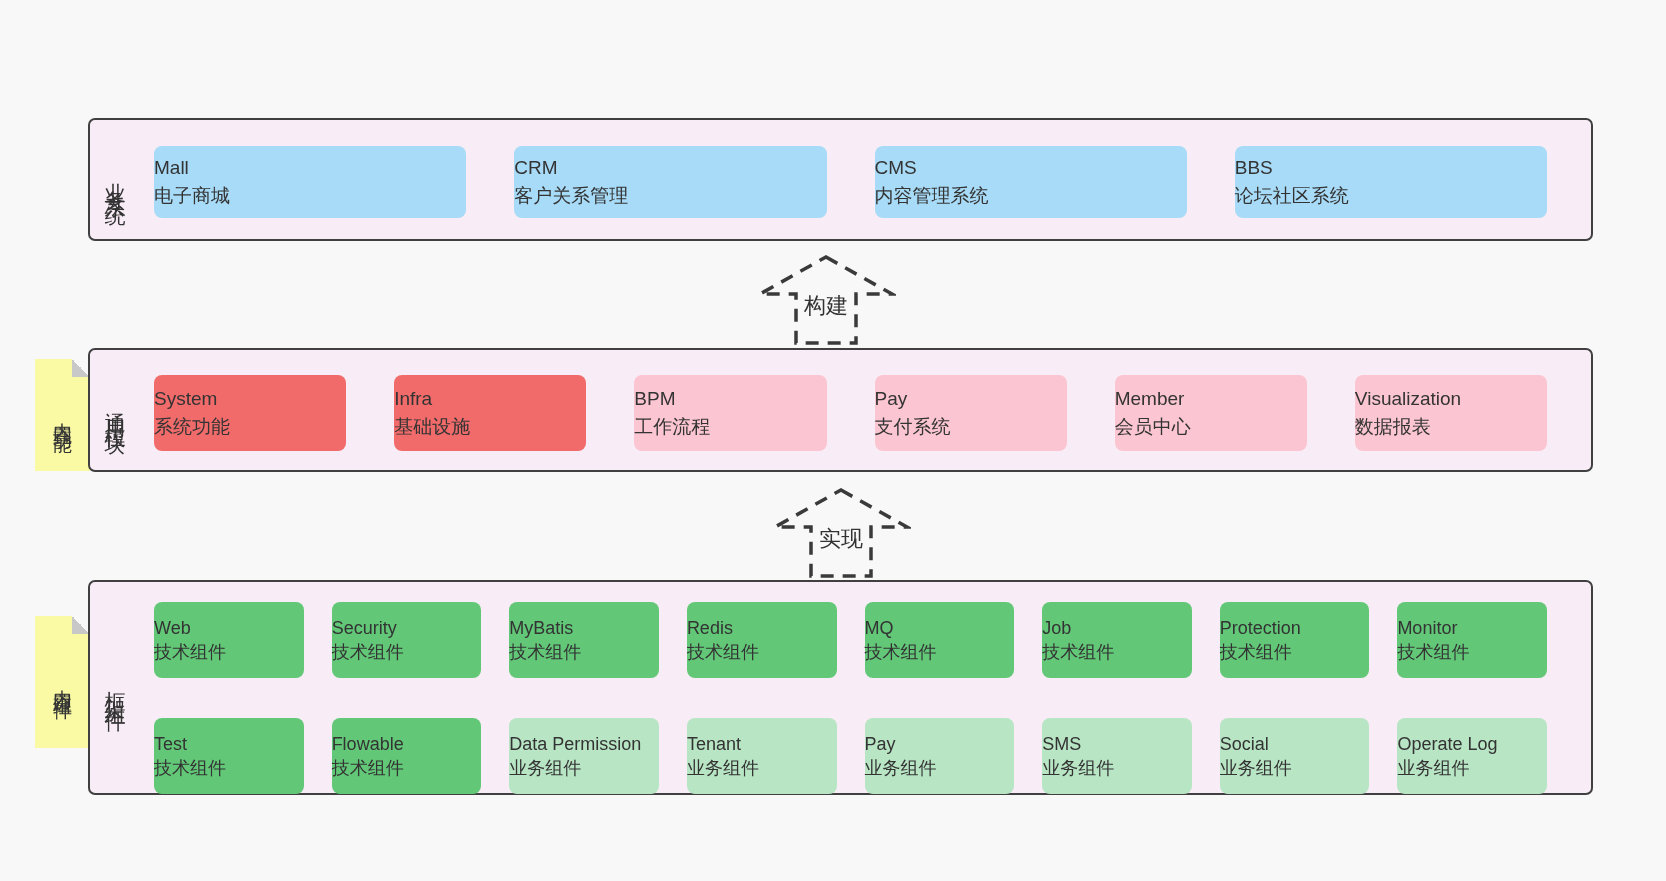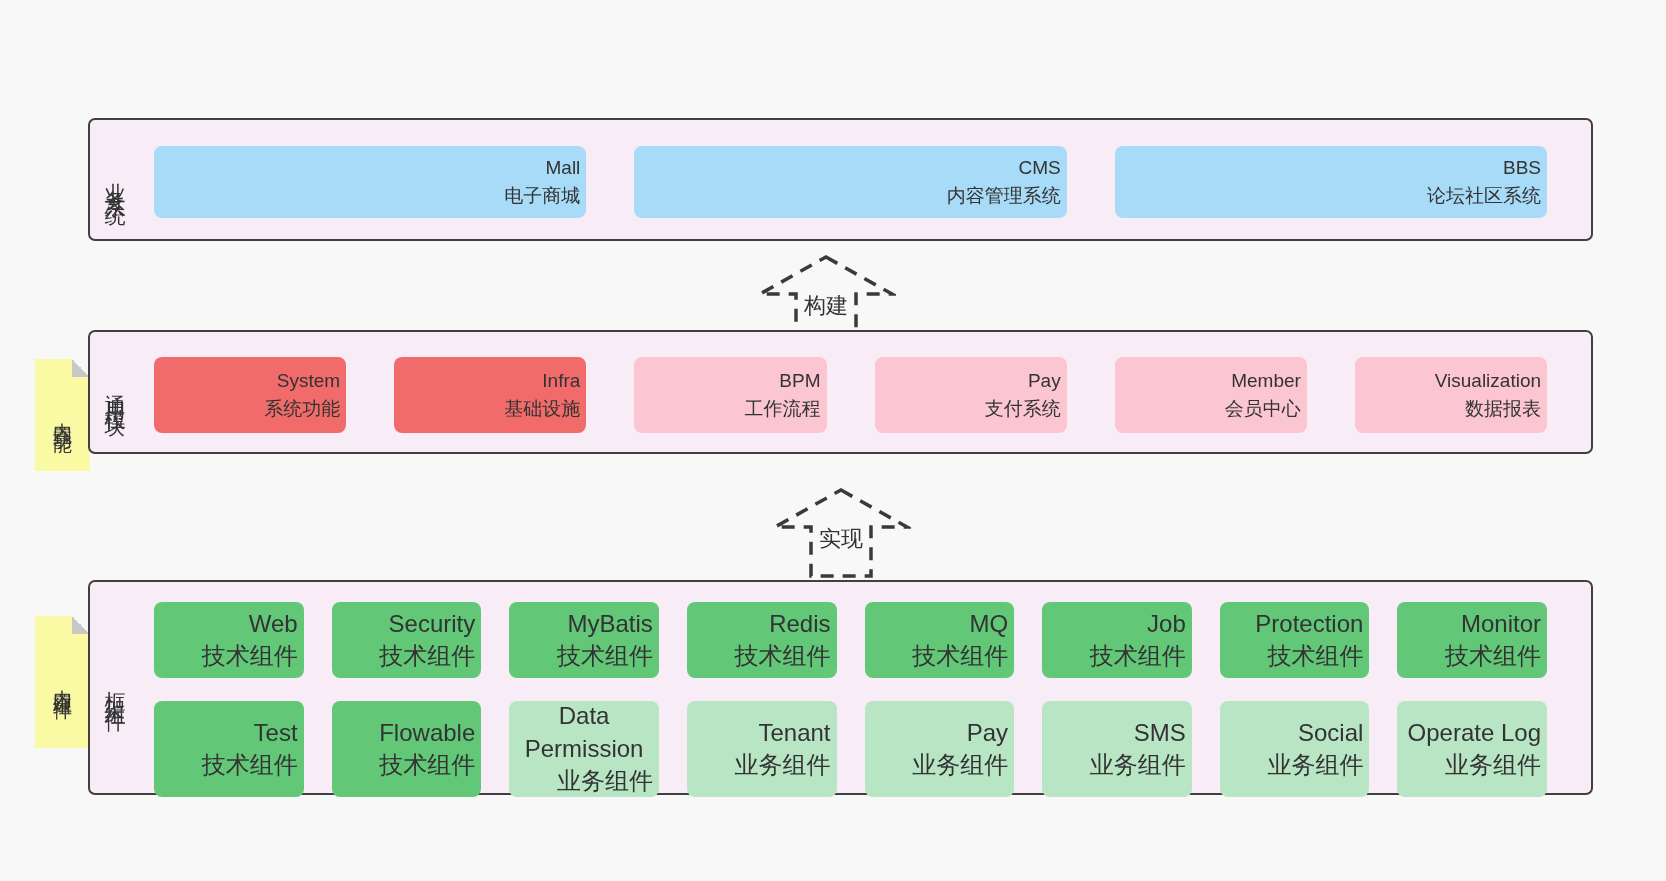--- a/index.html
+++ b/index.html
@@ -36,28 +36,28 @@
   }
   .row6 { gap: 48px; }
   .row8 { gap: 28px; }
 
   
   .box {
     flex: 1 1 0;
     border-radius: 8px;
     display: flex;
     flex-direction: column;
-    align-items: flex-end;
+    align-items: flex-start;
     justify-content: center;
     text-align: center;
     line-height: 1.5;
     font-size: 19px;
-    padding: 2px 6px;
-  }
-  .row8 .box { font-size: 24px; line-height: 1.35; }
+    padding: 2px 0;
+  }
+  .row8 .box { font-size: 18px; line-height: 1.35; }
   .blue       { background: var(--blue, #a8dbf7); }
   .red        { background: var(--red, #f16b6b); }
   .pink       { background: var(--pink, #fbc6d2); }
   .green      { background: var(--green, #62c878); }
   .lightgreen { background: var(--lightgreen, #b8e5c4); }
 
   
   .sticky {
     position:absolute;
     background: var(--yellow, #fafaa4);
@@ -98,20 +98,24 @@
 <div class="stage">
 
   <div class="panel" style="left:88px; top:118px; width:1505px; height:123px;">
     <div class="panel-label">业务系统</div>
     <div class="box-row row6" style="top:26px; height:72px;">
       <div class="box blue">
         <span>Mall</span>
         <span>电子商城</span>
       </div>
       <div class="box blue">
+        <span>CRM</span>
+        <span>客户关系管理</span>
+      </div>
+      <div class="box blue">
         <span>CMS</span>
         <span>内容管理系统</span>
       </div>
       <div class="box blue">
         <span>BBS</span>
         <span>论坛社区系统</span>
       </div>
     </div>
   </div>
 
@@ -119,21 +123,21 @@
     <svg width="140" height="92" viewBox="0 0 140 92">
       <polygon points="70,3 136,40 100,40 100,89 40,89 40,40 4,40" fill="none" stroke="#3a3a3a" stroke-width="3.5" stroke-dasharray="13 9"></polygon>
     </svg>
     <span class="arrow-label">构建</span>
   </div>
 
   <div class="sticky" style="left:35px; top:359px; width:55px; height:112px;">
     <span class="fold"></span>
     <span class="sticky-label">内置功能</span>
   </div>
-  <div class="panel" style="left:88px; top:330px; width:1505px; height:124px;">
+  <div class="panel" style="left:88px; top:348px; width:1505px; height:124px;">
     <div class="panel-label">通用模块</div>
     <div class="box-row row6" style="top:25px; height:76px;">
       <div class="box red">
         <span>System</span>
         <span>系统功能</span>
       </div>
       <div class="box red">
         <span>Infra</span>
         <span>基础设施</span>
       </div>
@@ -198,21 +202,21 @@
       <div class="box green">
         <span>Protection</span>
         <span>技术组件</span>
       </div>
       <div class="box green">
         <span>Monitor</span>
         <span>技术组件</span>
       </div>
     </div>
 
-    <div class="box-row row8" style="top:119px; height:96px;">
+    <div class="box-row row8" style="top:136px; height:76px;">
       <div class="box green">
         <span>Test</span>
         <span>技术组件</span>
       </div>
       <div class="box green">
         <span>Flowable</span>
         <span>技术组件</span>
       </div>
       <div class="box lightgreen">
         <span>Data Permission</span>

